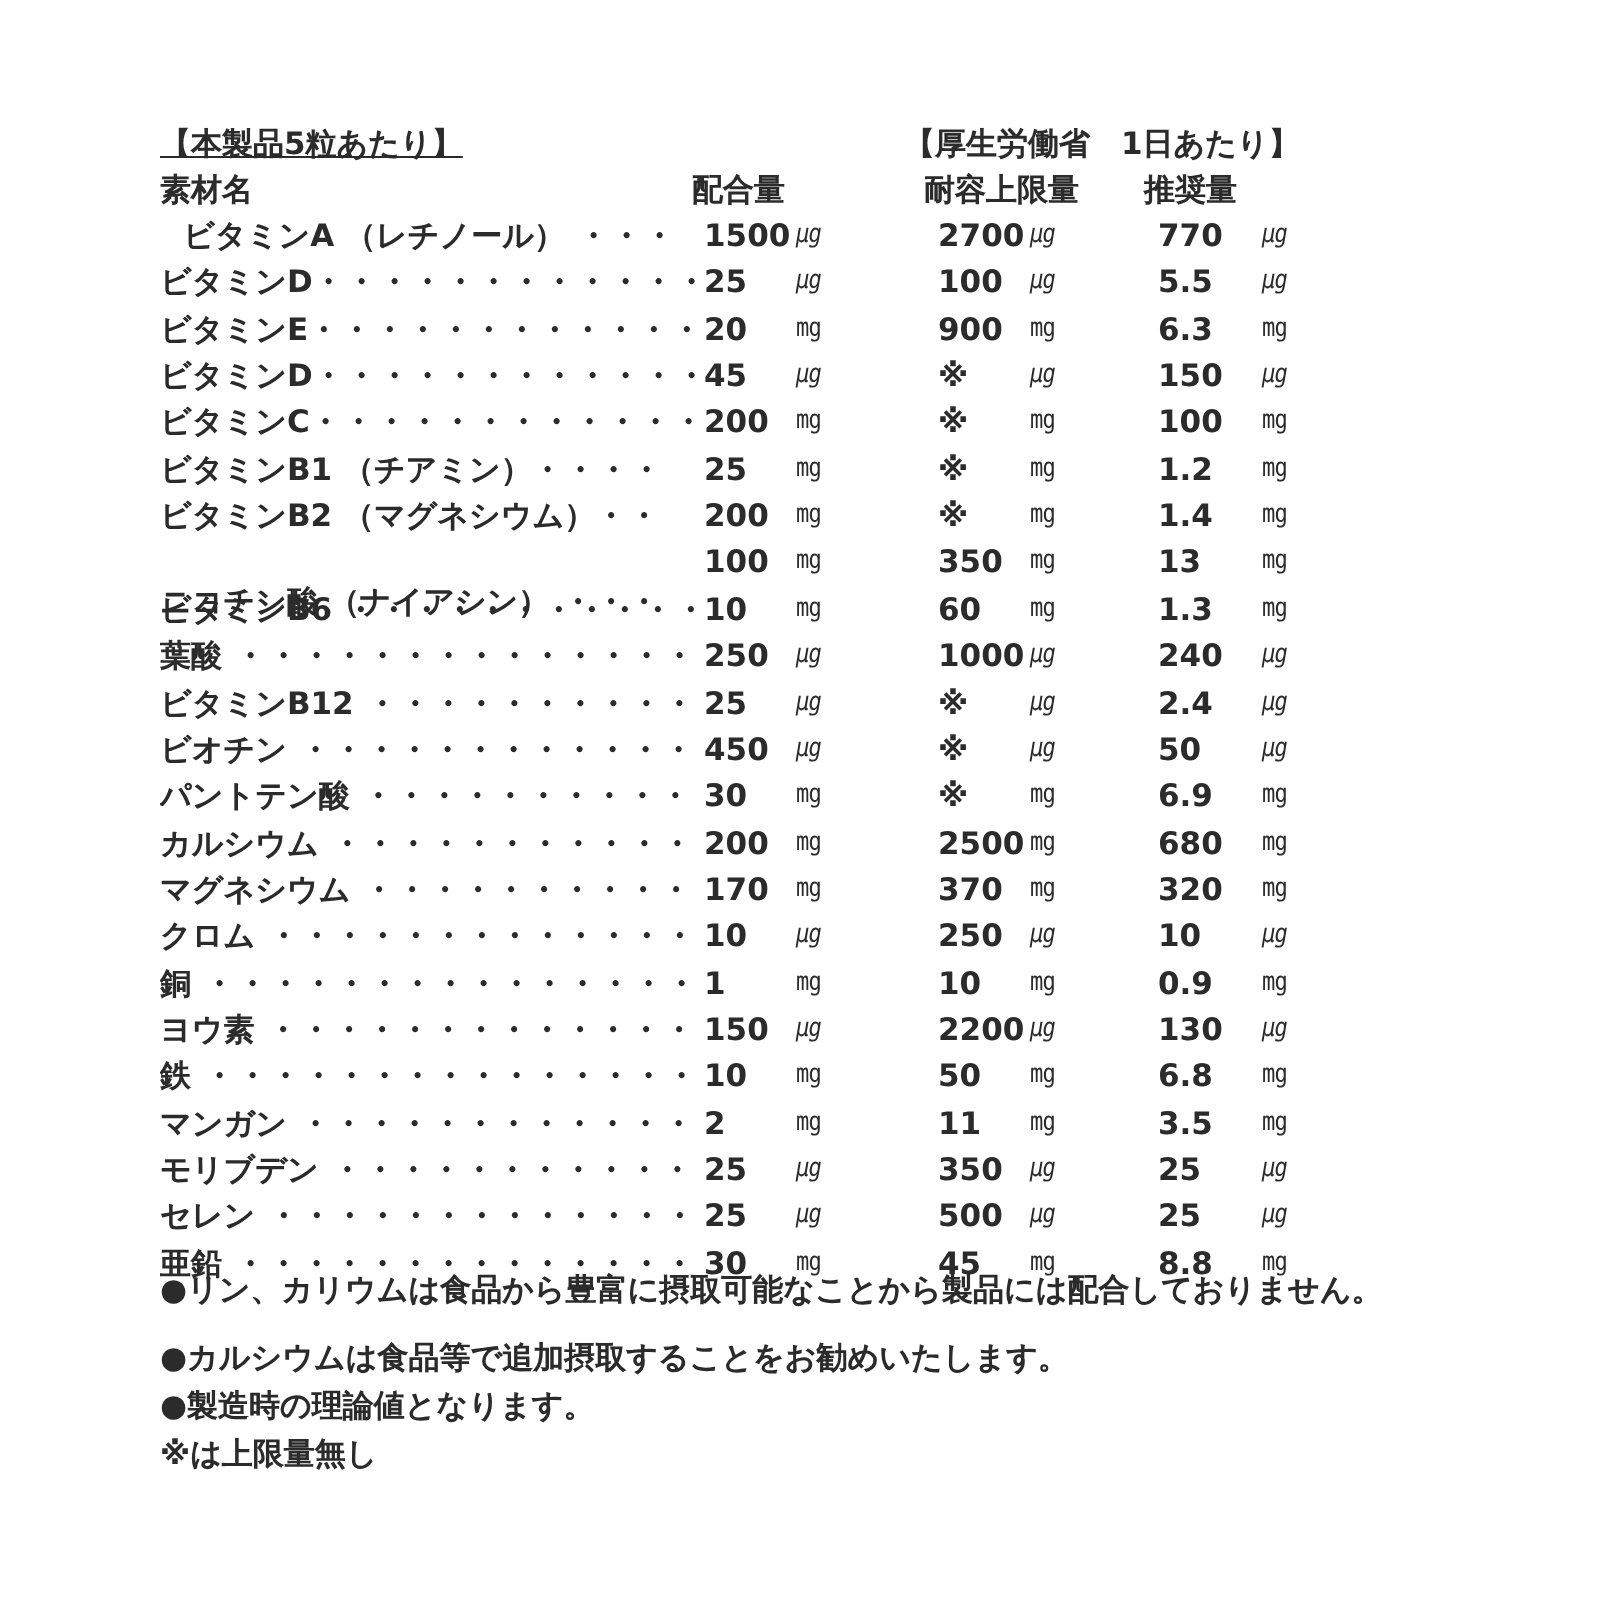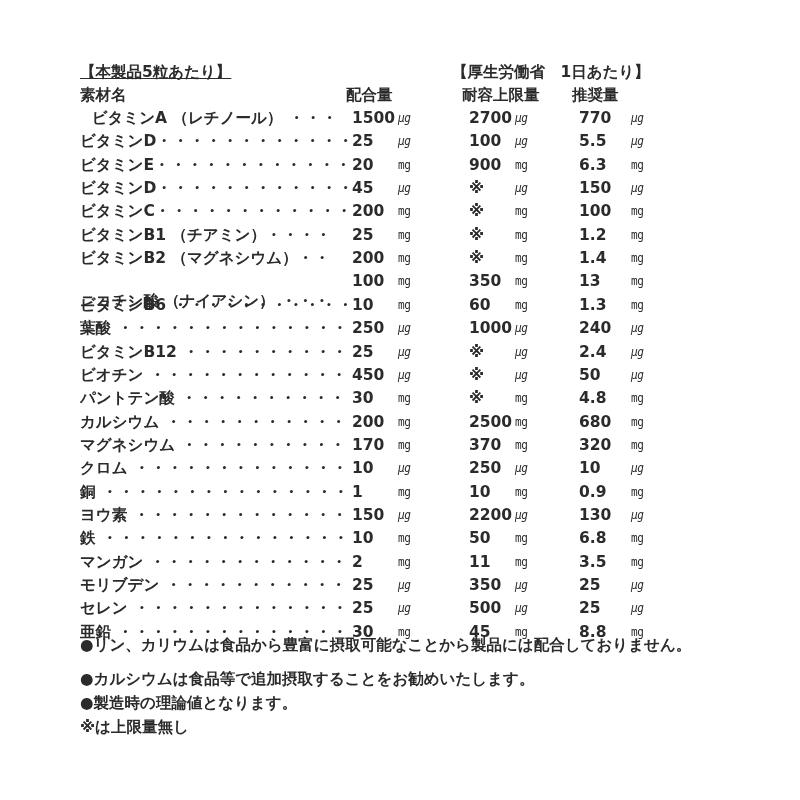--- a/index.html
+++ b/index.html
@@ -110,21 +110,21 @@
       <div class="line" style="top: 362.85px;">
         <span class="c name" style="width: 270px; overflow: hidden;"><span>ビオチン</span><span class="dots"> ・・・・・・・・・・・・・</span></span>
         <span class="c amt"><span class="num">450</span><span class="unit ug">μg</span></span>
         <span class="c ul"><span class="num">※</span><span class="unit ug">μg</span></span>
         <span class="c rec"><span class="num">50</span><span class="unit ug">μg</span></span>
       </div>
       <div class="line" style="top: 386.2px;">
         <span class="c name" style="width: 270px; overflow: hidden;"><span>パントテン酸</span><span class="dots"> ・・・・・・・・・・・・</span></span>
         <span class="c amt"><span class="num">30</span><span class="unit">mg</span></span>
         <span class="c ul"><span class="num">※</span><span class="unit">mg</span></span>
-        <span class="c rec"><span class="num">4.8</span><span class="unit">mg</span></span>
+        <span class="c rec"><span class="num">6.9</span><span class="unit">mg</span></span>
       </div>
       <div class="line" style="top: 409.55px;">
         <span class="c name" style="width: 270px; overflow: hidden;"><span>カルシウム</span><span class="dots"> ・・・・・・・・・・・・</span></span>
         <span class="c amt"><span class="num">200</span><span class="unit">mg</span></span>
         <span class="c ul"><span class="num">2500</span><span class="unit">mg</span></span>
         <span class="c rec"><span class="num">680</span><span class="unit">mg</span></span>
       </div>
       <div class="line" style="top: 432.9px;">
         <span class="c name" style="width: 270px; overflow: hidden;"><span>マグネシウム</span><span class="dots"> ・・・・・・・・・・・</span></span>
         <span class="c amt"><span class="num">170</span><span class="unit">mg</span></span>

